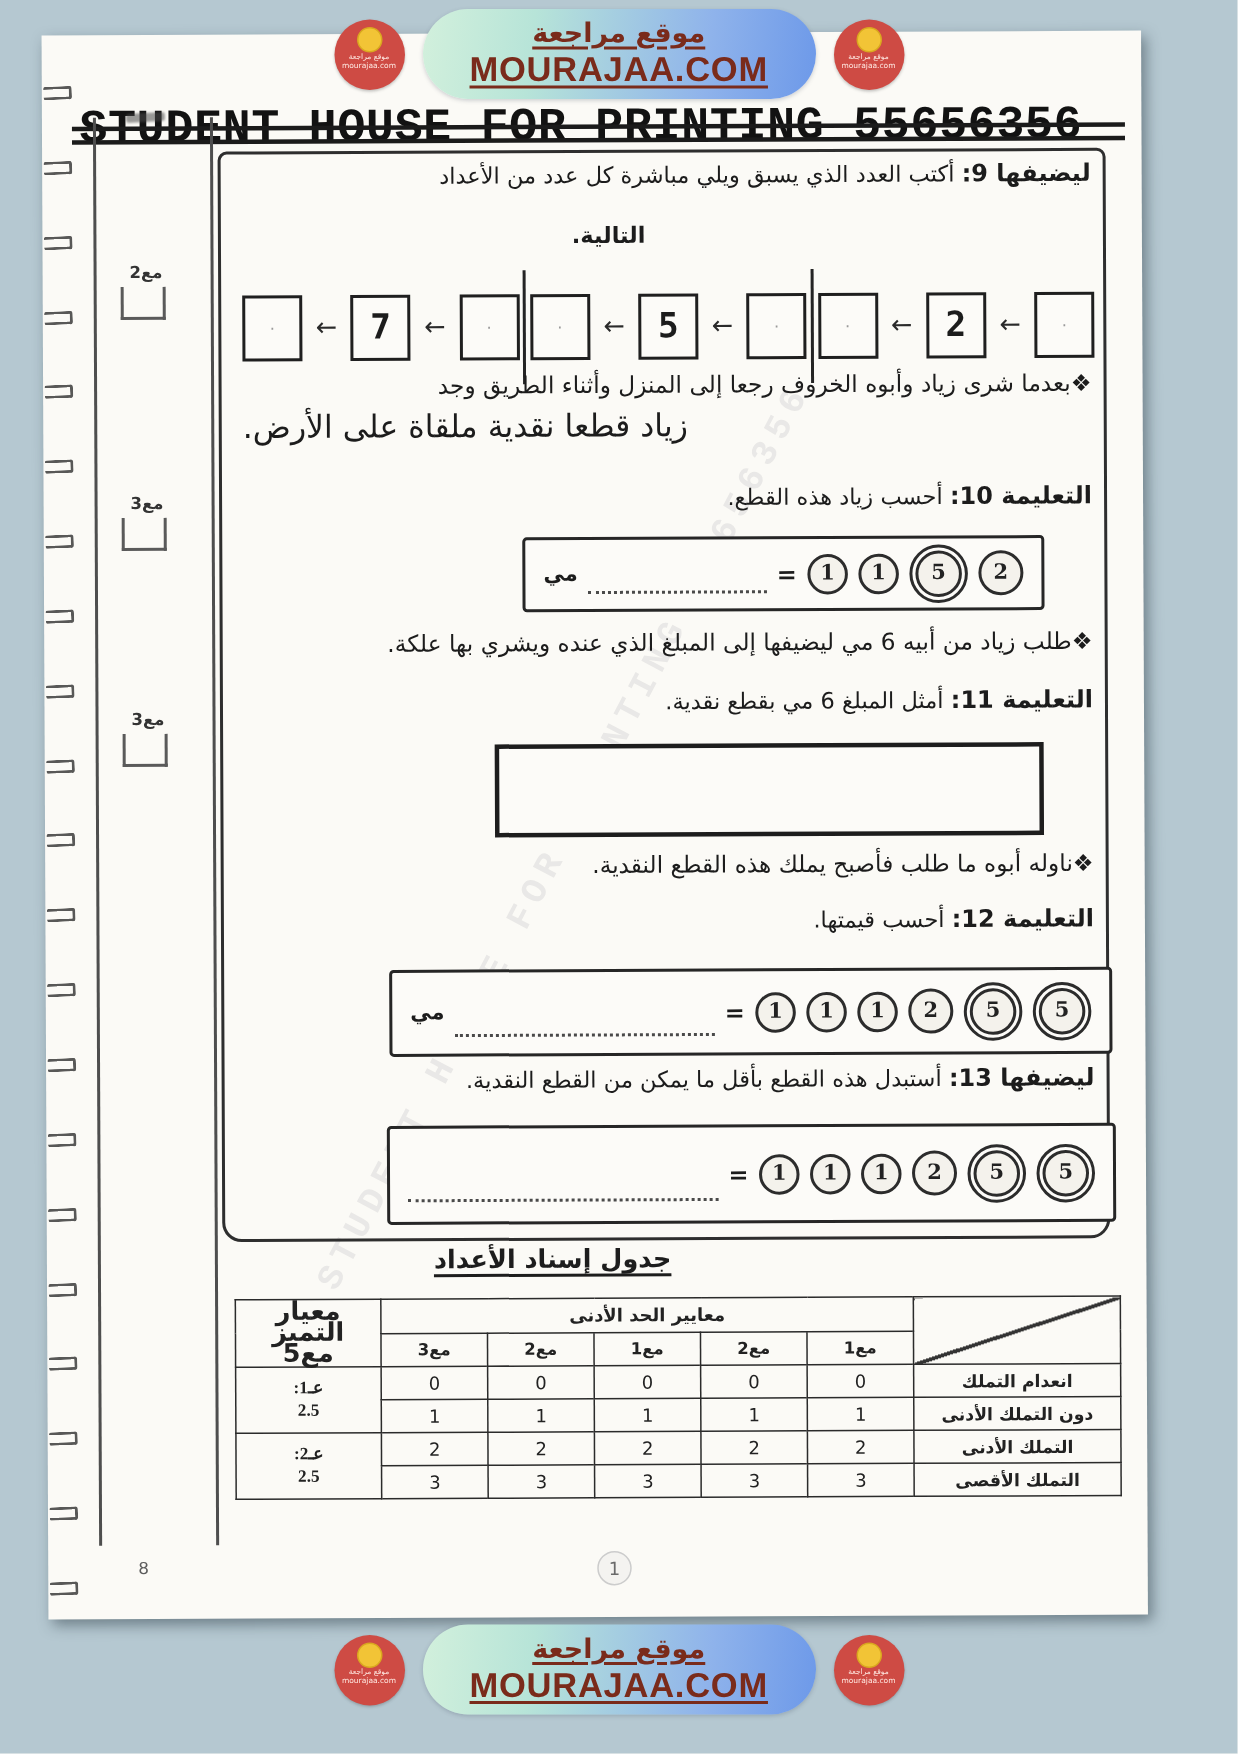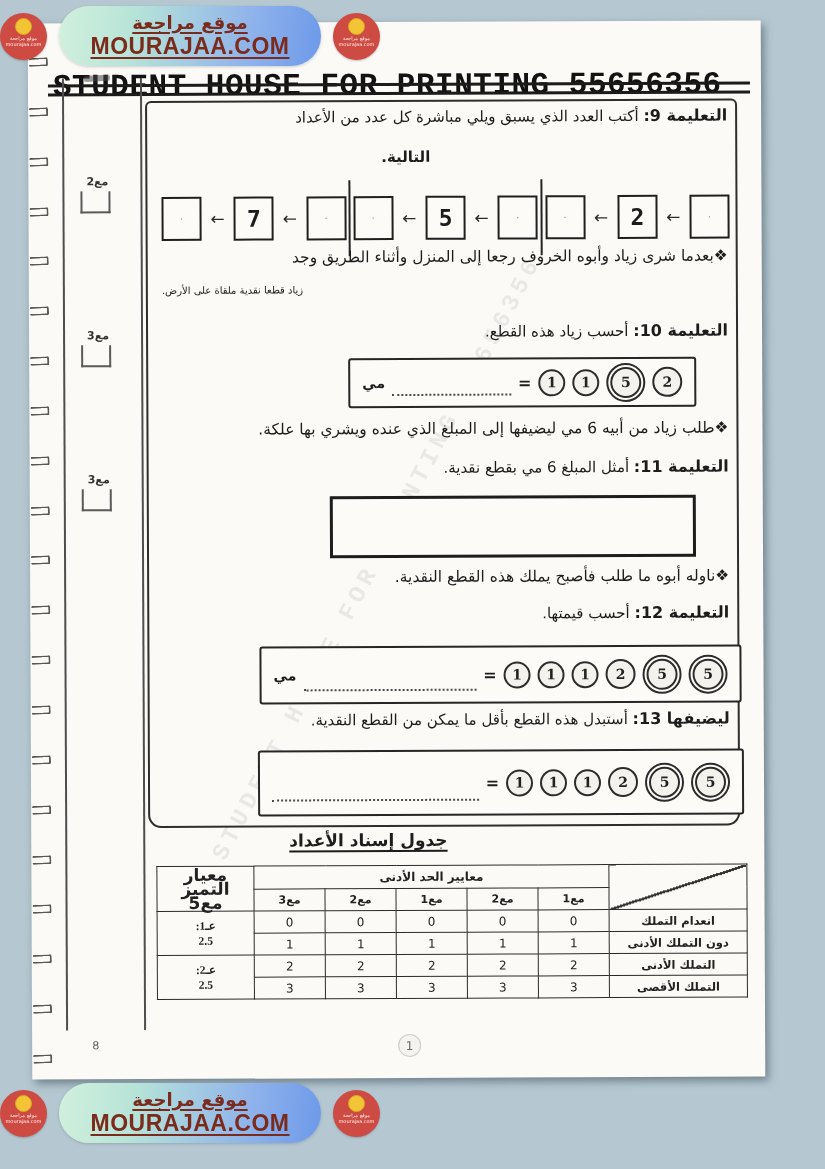--- a/index.html
+++ b/index.html
@@ -3,21 +3,21 @@
 <meta charset="utf-8">
 <style>
   * { box-sizing: border-box; margin: 0; padding: 0; }
   body {
     width: 825px; height: 1169px; position: relative; overflow: hidden;
     background: #b5c8d1;
     font-family: "DejaVu Sans", sans-serif;
     color: #1c1c1c;
   }
   
-  .banner { position: absolute; left: 0; width: 825px; display: flex; align-items: center; gap: 12px; z-index: 30; }
+  .banner { position: absolute; left: 0; width: 825px; display: flex; justify-content: center; align-items: center; gap: 12px; z-index: 30; }
   .banner.top { top: 6px; }
   .banner.bottom { top: 1083px; }
   .pill {
     min-width: 262px; height: 60px; border-radius: 34px;
     background: linear-gradient(97deg, #d2f0dc 0%, #b7e4d8 28%, #8fb3eb 72%, #6d99e9 100%);
     display: flex; flex-direction: column; align-items: center; justify-content: center;
     padding: 2px 30px; box-shadow: 0 1px 3px rgba(60,70,90,.25);
   }
   .pill .ar  { font-size: 18px; font-weight: bold; color: #7a2b1b; text-decoration: underline; text-underline-offset: 3px; text-decoration-thickness: 2px; direction: rtl; }
   .pill .url { font-size: 23px; font-weight: bold; color: #7a2b1b; text-decoration: underline; text-underline-offset: 3px; text-decoration-thickness: 2px; letter-spacing: .5px; font-family: "Liberation Sans", sans-serif; }
@@ -52,21 +52,21 @@
   }
   
   .frame { position: absolute; left: 117px; top: 78px; width: 592px; height: 727px; border: 2.5px solid #2e2e2e; border-radius: 6px 6px 13px 13px; }
   .frame > div { position: absolute; }
   .instr { direction: rtl; font-size: 15px; text-align: right; }
   .instr b { font-size: 16px; }
   .t9a { top: 5px; right: 8px; left: 8px; }
   .t9b { top: 46px; right: 305px; direction: rtl; font-size: 15px; font-weight: bold; }
   .story { direction: rtl; font-size: 15.5px; text-align: right; }
   .story1a { top: 146px; right: 8px; left: 30px; }
-  .story1b { top: 182px; left: 14px; direction: rtl; font-size: 10px; }
+  .story1b { top: 170px; left: 14px; direction: rtl; font-size: 21px; }
   .t10 { top: 220px; right: 8px; left: 8px; }
   .story2 { top: 318px; right: 8px; left: 4px; }
   .t11 { top: 356px; right: 8px; left: 8px; }
   .story3 { top: 466px; right: 8px; left: 8px; }
   .t12 { top: 502px; right: 8px; left: 8px; }
   .t13 { top: 608px; right: 8px; left: 8px; }
   
   .seqrow { top: 78px; left: 14px; right: 6px; height: 76px; display: flex; align-items: center; justify-content: space-between; }
   .sgroup { display: flex; align-items: center; gap: 6px; }
   .sbox { width: 40px; height: 44px; border: 2.5px solid #1f1f1f; display: flex; align-items: center; justify-content: center; background: #fcfbf8; }
@@ -160,21 +160,21 @@
   <div class="mlabel" style="left:58px; top:306px;">مع3</div>
   <div class="mbox" style="left:52px; top:322px;"></div>
   <div class="mlabel" style="left:58px; top:450px;">مع3</div>
   <div class="mbox" style="left:52px; top:466px;"></div>
 
   <div class="wm">STUDENT HOUSE FOR PRINTING 55656356</div>
 
   <div class="frame">
 
     <div class="instr t9a">
-      <b>التعليمة 9:</b>
+      <b>ليضيفها 9:</b>
       <span>أكتب العدد الذي يسبق ويلي مباشرة كل عدد من الأعداد</span>
     </div>
     <div class="t9b">التالية.</div>
 
     <div class="seqrow">
       <div class="sgroup">
         <div class="sbox empty">·</div>
         <span class="sarrow">←</span>
         <div class="sbox num">7</div>
         <span class="sarrow">←</span>

